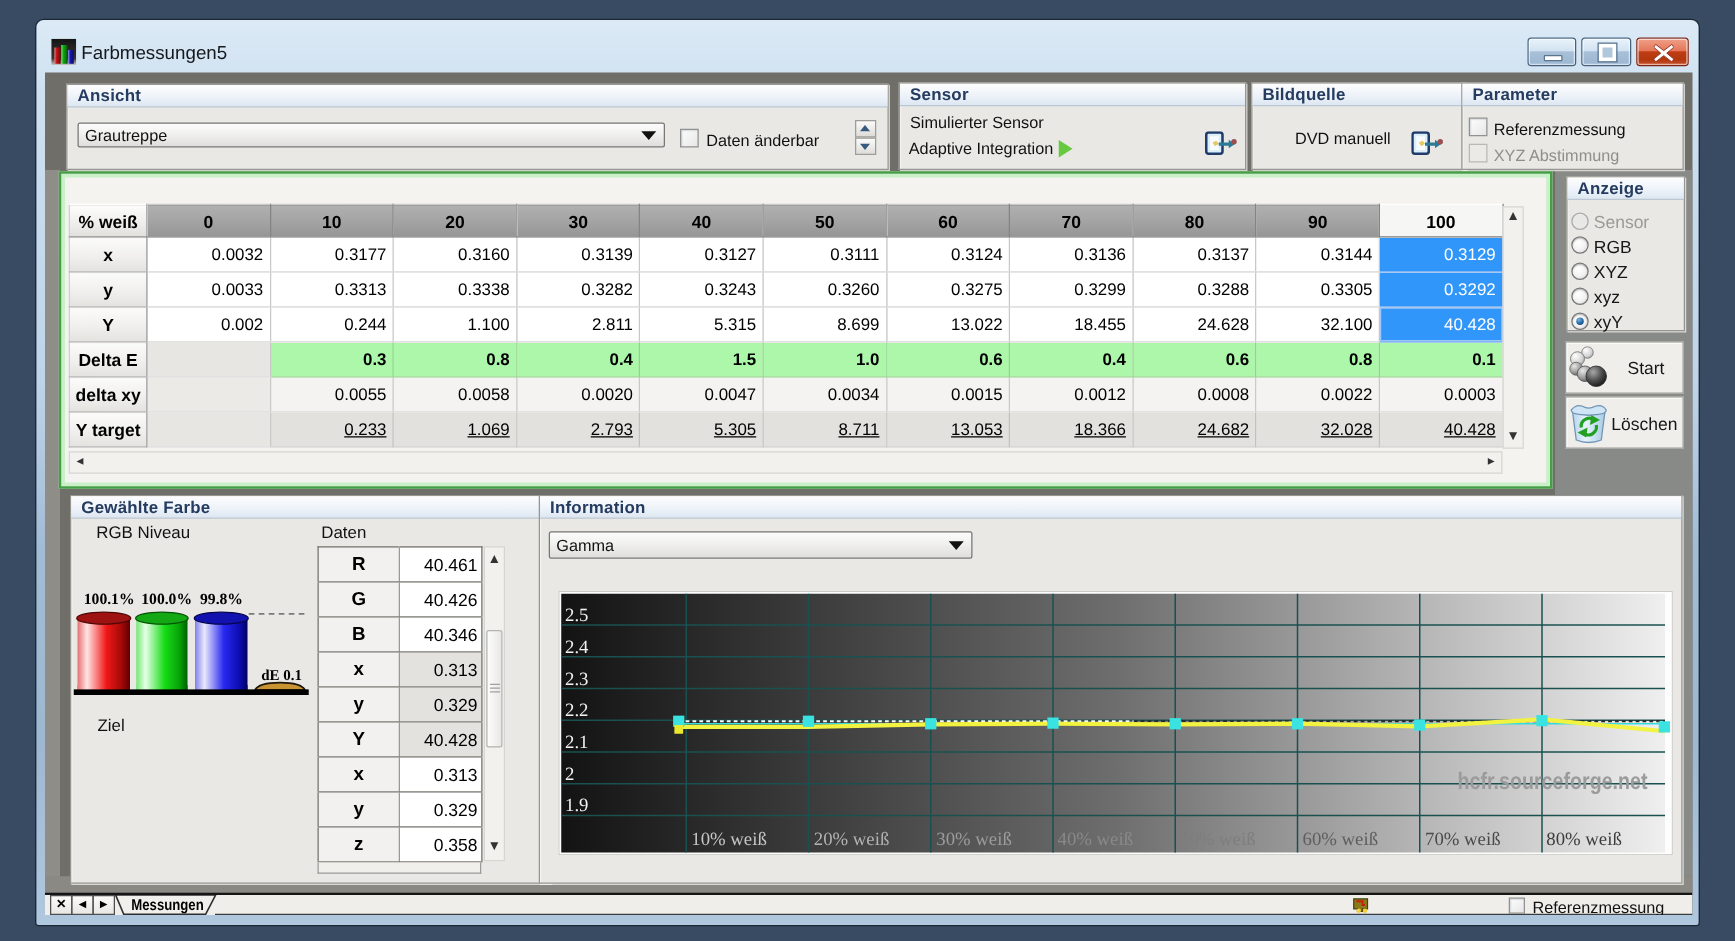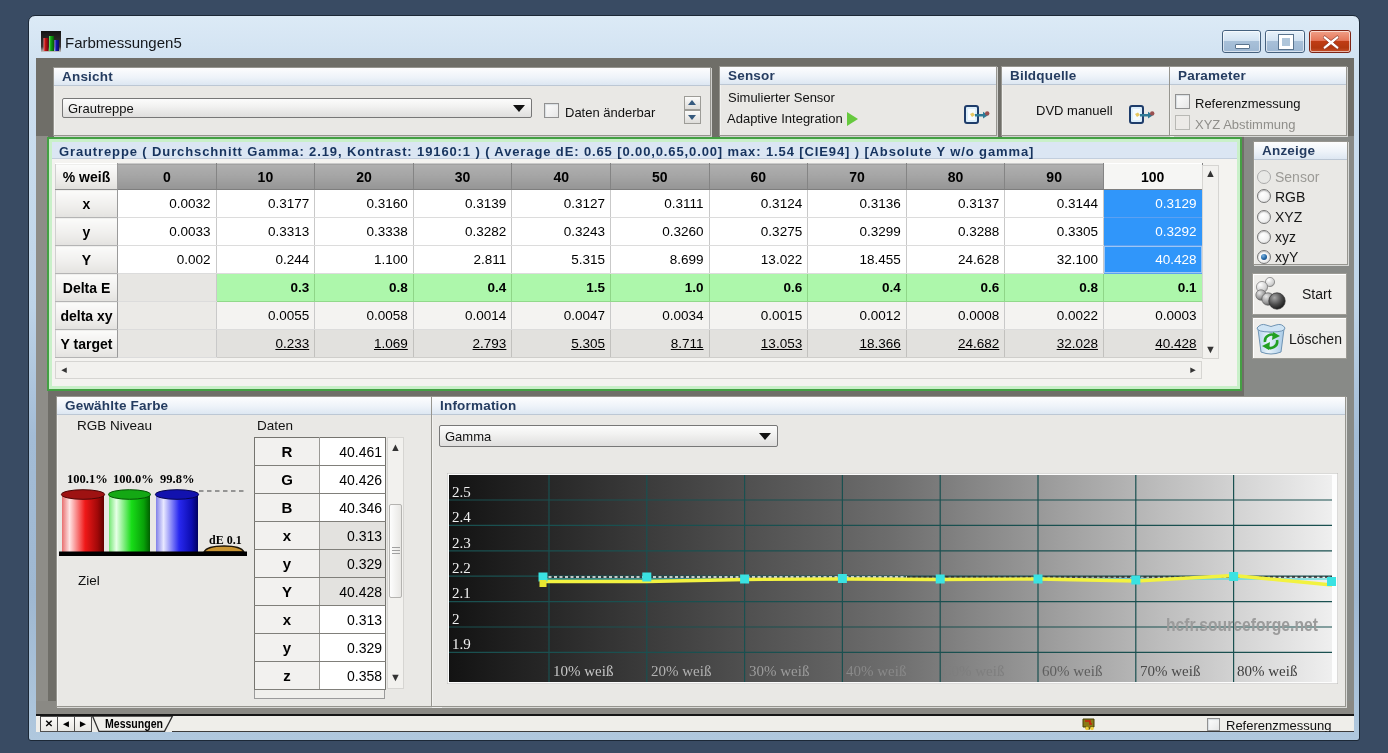--- a/index.html
+++ b/index.html
@@ -166,21 +166,20 @@
     <div class="ptxt" style="left:1000px;top:45px">DVD manuell</div>
     <div class="panel" style="left:1133px;top:8px;width:178px;height:70px">
       <div class="phead">Parameter</div>
     </div>
     <div class="cb" style="left:1139px;top:36px"></div>
     <div class="cblabel" style="left:1159px;top:38px">Referenzmessung</div>
     <div class="cb gray" style="left:1139px;top:57px"></div>
     <div class="cblabel" style="left:1159px;top:59px;color:#8f8e8a">XYZ Abstimmung</div>
 
     <div id="greensec">
-      <div id="greentitle">Grautreppe ( Durchschnitt Gamma: 2.19, Kontrast: 19160:1 ) ( Average dE: 0.65 [0.00,0.65,0.00] max: 1.54 [CIE94] ) [Absolute Y w/o gamma]</div>
       <table class="grid" id="maintbl" style="position:absolute;left:6px;top:24px;width:1147px">
         <colgroup>
             <col style="width:62px">
             <col style="width:98.6px">
             <col style="width:98.6px">
             <col style="width:98.6px">
             <col style="width:98.6px">
             <col style="width:98.6px">
             <col style="width:98.6px">
             <col style="width:98.6px">
@@ -258,21 +257,21 @@
               <td class="dc de">0.4</td>
               <td class="dc de">0.6</td>
               <td class="dc de">0.8</td>
               <td class="dc de">0.1</td>
         </tr>
         <tr class="drow">
           <td class="lc">delta xy</td>
               <td class="dc d0"></td>
               <td class="dc dx">0.0055</td>
               <td class="dc dx">0.0058</td>
-              <td class="dc dx">0.0014</td>
+              <td class="dc dx">0.0020</td>
               <td class="dc dx">0.0047</td>
               <td class="dc dx">0.0034</td>
               <td class="dc dx">0.0015</td>
               <td class="dc dx">0.0012</td>
               <td class="dc dx">0.0008</td>
               <td class="dc dx">0.0022</td>
               <td class="dc dx">0.0003</td>
         </tr>
         <tr class="drow">
           <td class="lc">Y target</td>

